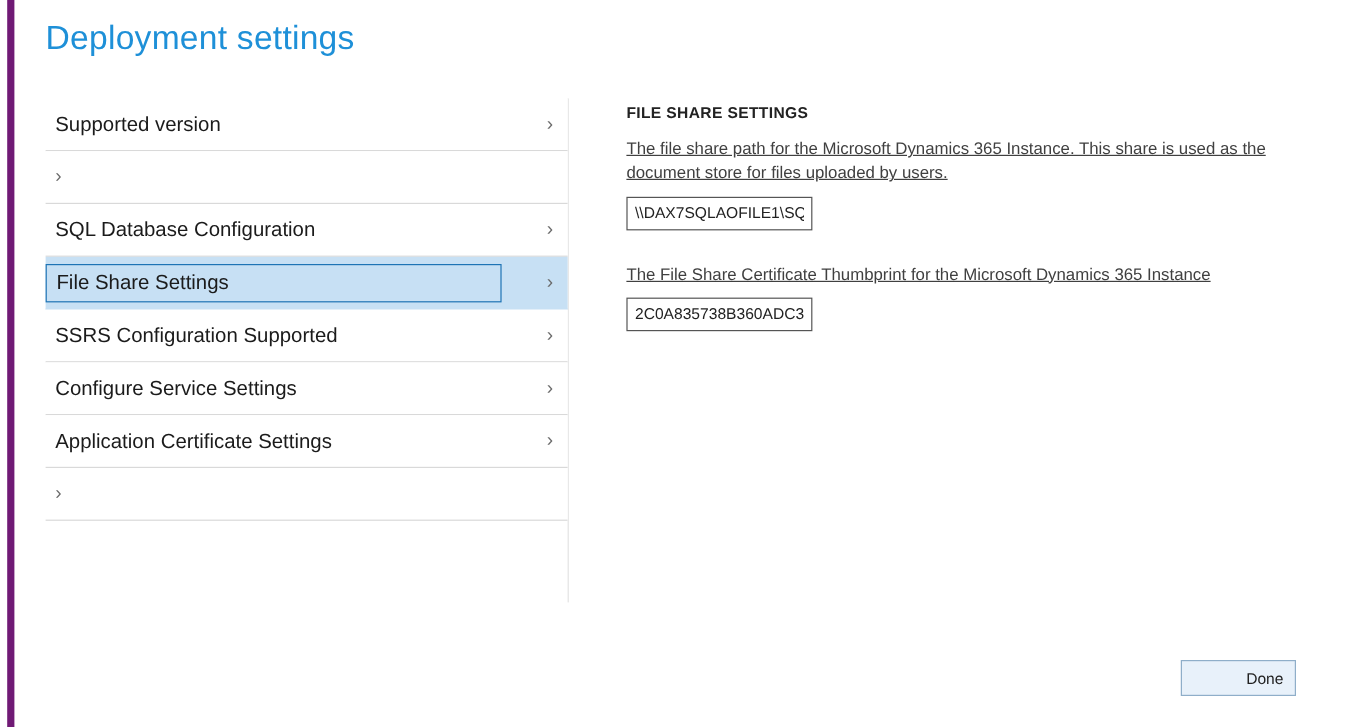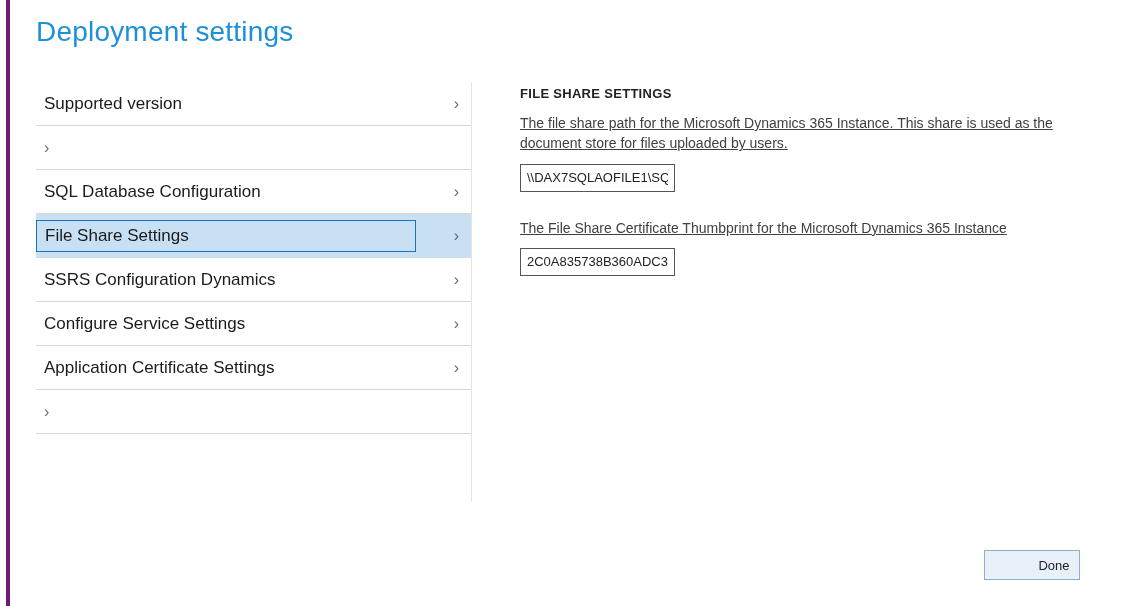--- a/index.html
+++ b/index.html
@@ -9,21 +9,21 @@
     }
     body {
       font-family: "Segoe UI", Tahoma, sans-serif;
       background: #ffffff;
       width: 1132px;
       height: 606px;
       overflow: hidden;
       position: relative;
     }
     .wrap {
-      border-left: 4px solid #701a75;
+      border-left: 6px solid #701a75;
       margin-left: 6px;
       height: 100%;
       padding: 16px 30px 0 26px;
       position: relative;
     }
     .page-title {
       color: #1e90d8;
       font-size: 28px;
       font-weight: 400;
       margin-bottom: 34px;
@@ -139,21 +139,21 @@
           <span>SQL Database Configuration</span>
           <span class="chev">›</span>
         </li>
         <li class="nav-item active-wrap">
           <span class="inner">
               <span>File Share Settings</span>
             </span>
           <span class="chev">›</span>
         </li>
         <li class="nav-item">
-          <span>SSRS Configuration Dynamics</span>
+          <span>SSRS Configuration Supported</span>
           <span class="chev">›</span>
         </li>
         <li class="nav-item">
           <span>Configure Service Settings</span>
           <span class="chev">›</span>
         </li>
         <li class="nav-item">
           <span>Application Certificate Settings</span>
           <span class="chev">›</span>
         </li>

